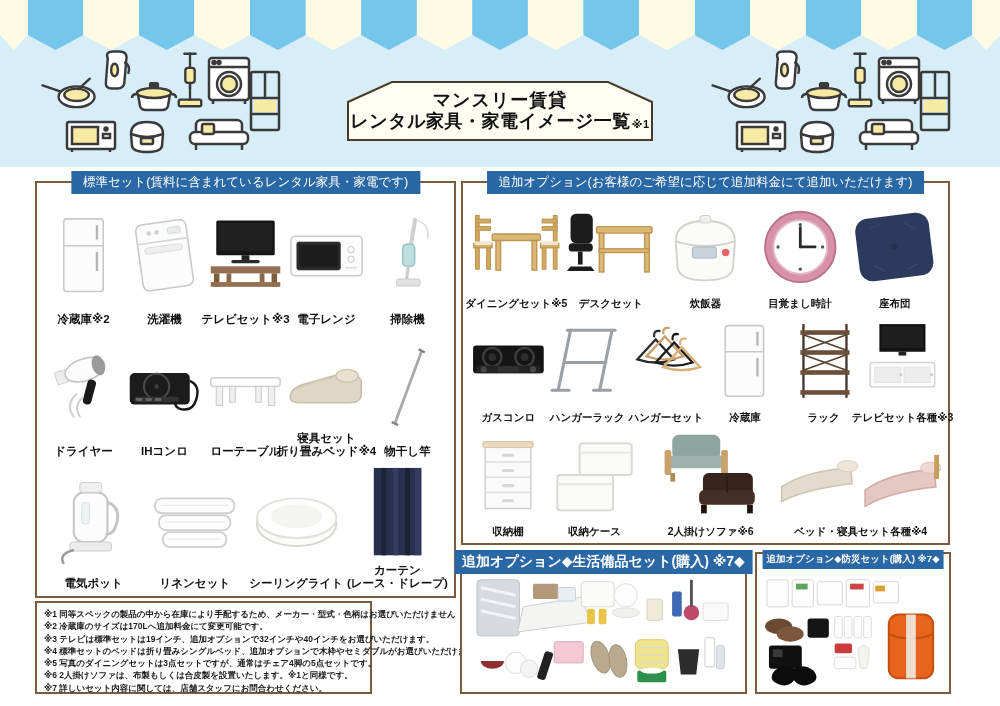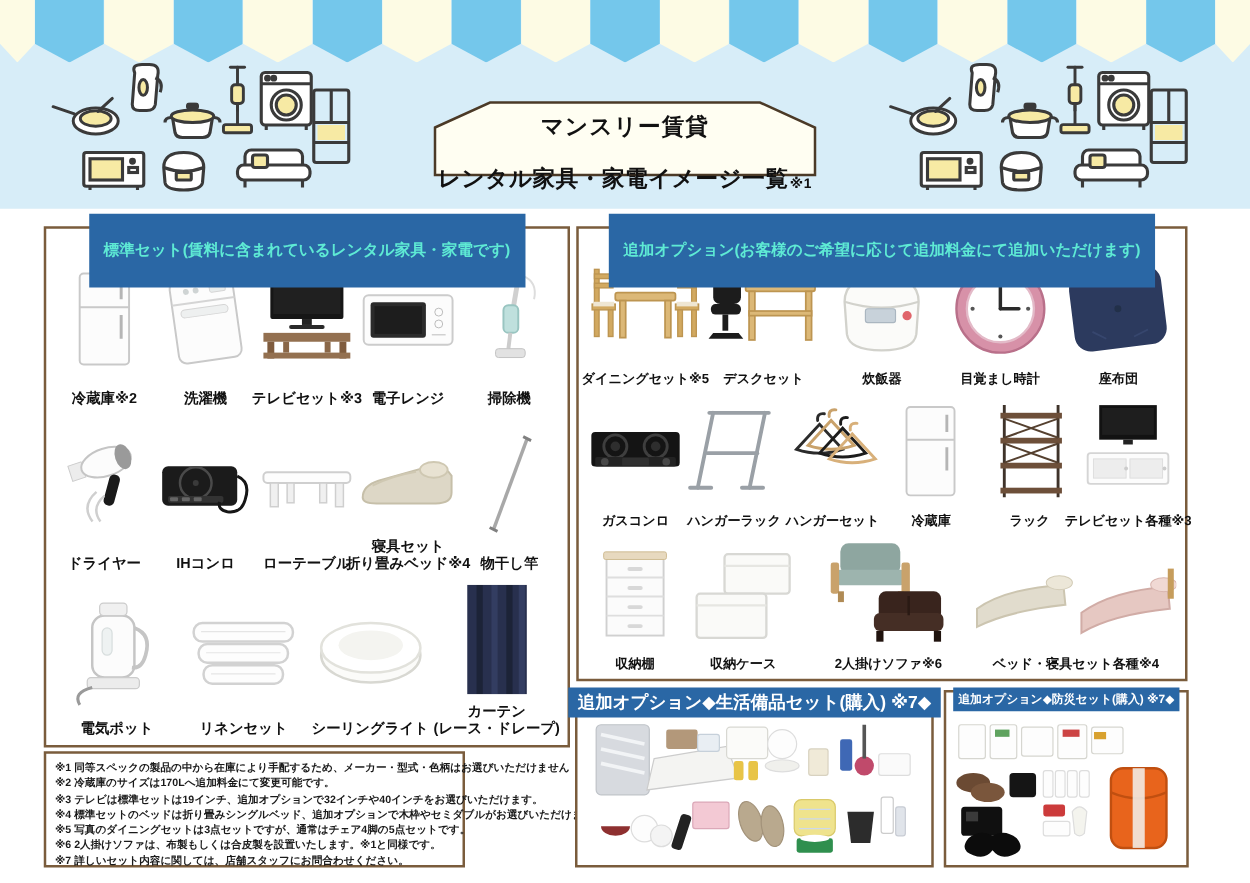--- a/index.html
+++ b/index.html
@@ -10,31 +10,31 @@
   .stripe{flex:1;background:var(--awn-cream,#fdfbe4);
           clip-path:polygon(0 0,100% 0,100% 70%,50% 100%,0 70%);}
   .stripe.blue{background:var(--awn-blue,#74c7eb);}
   .deco{position:absolute;width:255px;height:112px;}
   #deco-left{left:28px;top:46px;}
   #deco-right{left:698px;top:46px;}
   .deco-item{position:absolute;}
   .deco-item svg{width:100%;height:100%;display:block;}
   .plaque{position:absolute;left:346px;top:80px;width:308px;height:62px;}
   .plaque svg.bg{position:absolute;left:0;top:0;width:100%;height:100%;}
-  .plaque-text{position:absolute;left:0;top:12px;width:100%;height:100%;display:flex;
-               flex-direction:column;align-items:center;justify-content:space-between;gap:1px;}
+  .plaque-text{position:absolute;left:0;top:0;width:100%;height:100%;display:flex;
+               flex-direction:column;align-items:center;justify-content:center;gap:1px;}
   .t1{font-size:18px;font-weight:bold;letter-spacing:1px;line-height:1.1;}
   .t2{font-size:18px;font-weight:bold;letter-spacing:.5px;line-height:1.1;display:flex;align-items:flex-end;}
   .t2 .note{font-size:11px;font-weight:bold;padding-left:1px;padding-bottom:1px;}
   .panel{position:absolute;background:#fff;border:2px solid var(--border,#7a5c3c);box-sizing:border-box;}
   #standard-panel{left:35px;top:181px;width:421px;height:417px;}
   #options-panel{left:461px;top:181px;width:489px;height:364px;}
   .panel-header{position:absolute;top:-12px;left:50%;transform:translateX(-50%);
-                background:var(--hdr,#2a67a5);color:#5eead4;font-weight:bold;font-size:12.5px;
-                padding:21px 12px;white-space:nowrap;z-index:3;}
+                background:var(--hdr,#2a67a5);color:#ffffff;font-weight:normal;font-size:12.5px;
+                padding:3px 12px;white-space:nowrap;z-index:3;}
   .grid{display:flex;flex-direction:column;width:100%;height:100%;box-sizing:border-box;
         padding:14px 6px 4px 6px;}
   .grid-row{flex:1;display:flex;min-height:0;}
   .cell{flex:1;display:flex;flex-direction:column;align-items:center;min-width:0;padding:2px 1px;}
   .pimg{flex:1;width:100%;min-height:0;display:flex;align-items:flex-end;justify-content:center;}
   .pimg svg{width:100%;height:100%;}
   .plabel{font-weight:bold;font-size:11.5px;line-height:1.15;text-align:center;white-space:pre;padding-top:2px;}
   #options-grid .plabel{font-size:10.5px;}
   #options-grid .grid-row:nth-child(3) .cell:nth-child(1){flex:.9;}
   #options-grid .grid-row:nth-child(3) .cell:nth-child(2){flex:1.1;}

